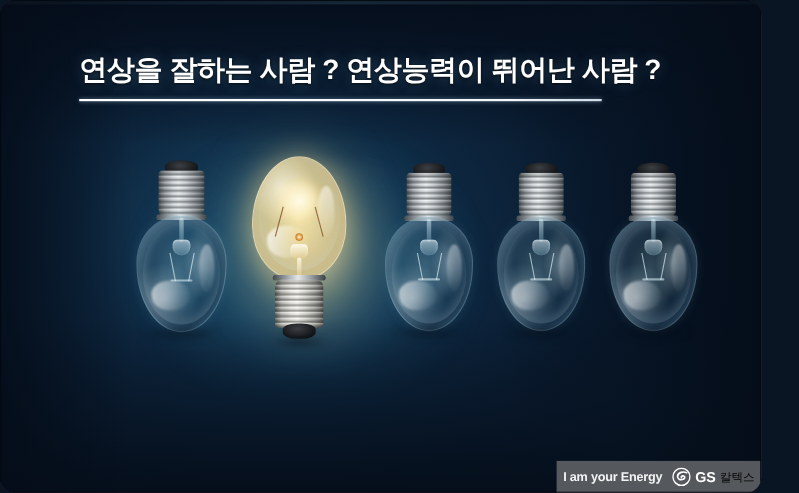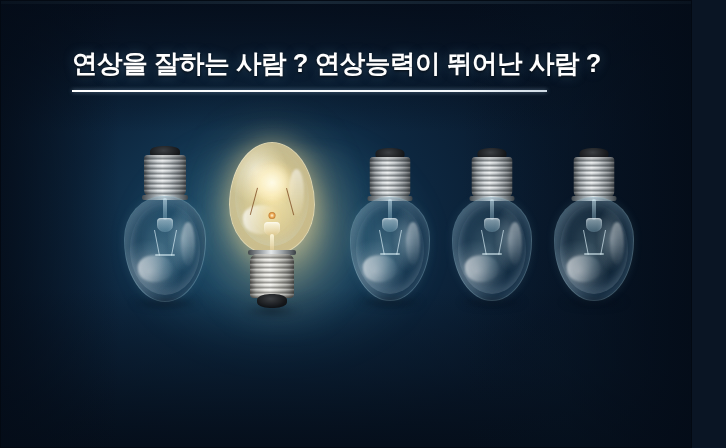--- a/index.html
+++ b/index.html
@@ -8,20 +8,21 @@
     overflow: hidden;
     background: #0a1524;
     font-family: "Liberation Sans", sans-serif;
   }
 
   #banner {
     position: relative;
     width: 692px; height: 448px;
     overflow: hidden;
     background: #b91c1c;
+    border-radius: 14px;
   }
 
   
   .bg-base {
     position: absolute; inset: 0;
     background:
       radial-gradient(ellipse 420px 300px at 33% 46%,
          #1d4f6e 0%, #17425f 26%, #113css 40%, #102f49 52%, #0c2035 72%, #08172a 100%);
     background-color: #08172a;
   }
@@ -381,16 +382,27 @@
     </div>
 
   </div>
 
   <div id="title-block">
     <div id="headline">연상을 잘하는 사람 ? 연상능력이 뛰어난 사람 ?</div>
     <div id="title-rule"></div>
   </div>
 
 
+  <div id="logo-bar">
+    <div id="logo-tagline">I am your Energy</div>
+    <div id="logo-mark-wrap">
+      <svg id="gs-swirl" width="17" height="17" viewBox="0 0 34 34" aria-hidden="true">
+        <circle cx="17" cy="17" r="15.5" fill="none" stroke="#ffffff" stroke-width="2.6"></circle>
+        <path d="M26.5 9.5 C20 6.5, 11 9, 10 15.5 C9.2 21, 15 23.5, 20 21.5 C23.5 20, 24 16.5, 21 15.5 C18.5 14.7, 16 16.5, 17 18.5" fill="none" stroke="#ffffff" stroke-width="3.1" stroke-linecap="round"></path>
+      </svg>
+      <span id="logo-brand">GS</span>
+      <span id="logo-brand-ko">칼텍스</span>
+    </div>
+  </div>
 
   <div class="frame-topline"></div>
   <div class="frame-border"></div>
 </div>
 
 </body></html>

